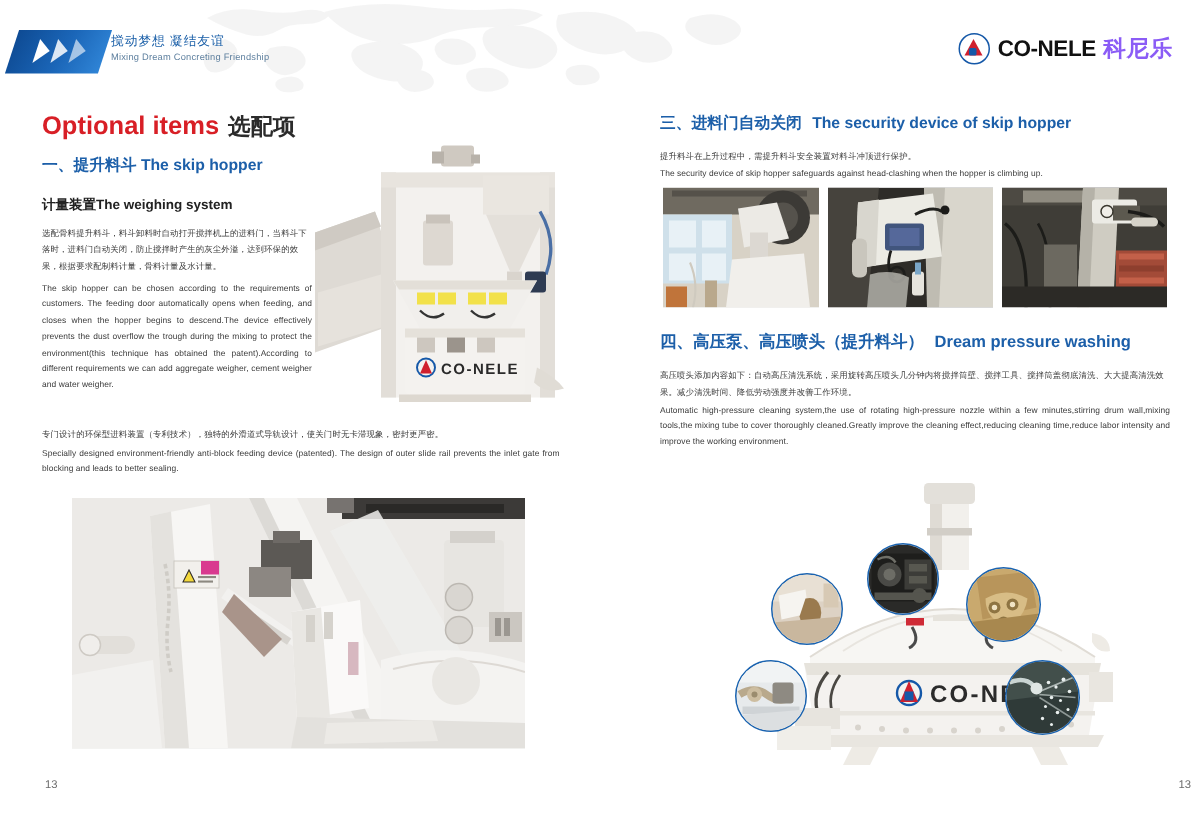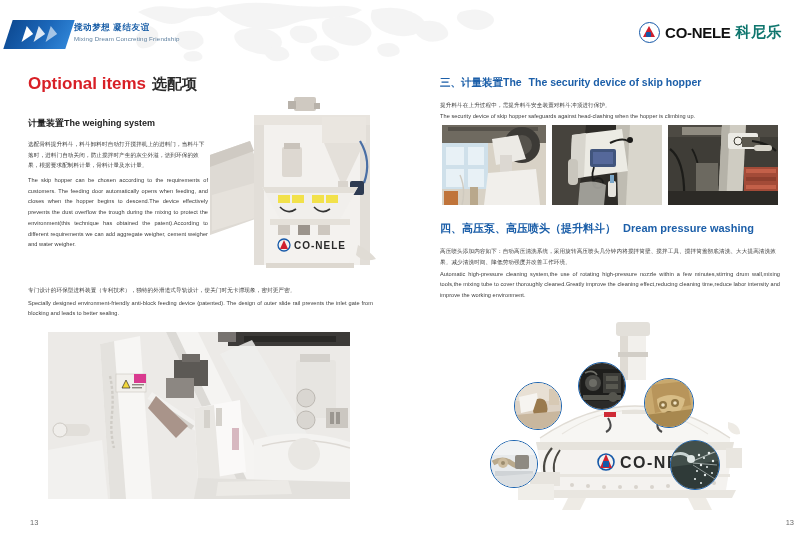--- a/index.html
+++ b/index.html
@@ -50,21 +50,21 @@
   .logo-mark .c2 { left: 28px; top: 6px; opacity:.85; }
   .logo-mark .c3 { left: 40px; top: 6px; opacity:.6; }
 
   .tagline {
     position: absolute;
     left: 74px; top: 22px;
     line-height: 1.25;
   }
   .tagline .cn {
     font-size: 8.5px;
-    font-weight: bold;
+    font-weight: normal;
     color: #1a5fa8;
     letter-spacing: .6px;
     white-space: nowrap;
   }
   .tagline .en {
     font-size: 6.2px;
     color: #5d7f9e;
     letter-spacing: .15px;
     white-space: nowrap;
     margin-top: 2px;
@@ -103,21 +103,21 @@
   }
   .brand-en {
     font-size: 15px;
     font-weight: bold;
     color: #111;
     letter-spacing: -.3px;
   }
   .brand-cn {
     font-size: 15px;
     font-weight: bold;
-    color: #0f766e;
+    color: #8b5cf6;
     letter-spacing: .5px;
   }
 
   
   .page {
     position: absolute;
     top: 62px;
     height: 481px;
     padding-left: 24px;
   }
@@ -232,20 +232,21 @@
   </div>
 </div>
 
 <div class="page page-left">
 
   <div class="title-main">
     <span class="red">Optional items</span><span class="cn">选配项</span>
   </div>
 
   <div style="position:absolute;left:28px;top:42px;width:180px;">
+    <div class="h2">一、提升料斗 The skip hopper</div>
     <div class="h3" style="margin-top:14px;">计量装置The weighing system</div>
     <div class="body-cn" style="margin-top:10px;">选配骨料提升料斗，料斗卸料时自动打开搅拌机上的进料门，当料斗下落时，进料门自动关闭，防止搅拌时产生的灰尘外溢，达到环保的效果，根据要求配制料计量，骨料计量及水计量。</div>
     <div class="body-en" style="margin-top:4px;">The skip hopper can be chosen according to the requirements of customers. The feeding door automatically opens when feeding, and closes when the hopper begins to descend.The device effectively prevents the dust overflow the trough during the mixing to protect the environment(this technique has obtained the patent).According to different requirements we can add aggregate weigher, cement weigher and water weigher.</div>
   </div>
 
   <div class="photo" style="left:210px;top:33px;width:182px;height:185px;background:#fff;">
     <svg viewBox="0 0 182 185" preserveAspectRatio="none">
       <rect width="182" height="185" fill="#ffffff"></rect>
 
       <path d="M0 60 L40 46 L62 118 L0 140 Z" fill="#dedad4"></path>
@@ -362,21 +363,21 @@
     </svg>
   </div>
 
   <div class="pagenum pagenum-left">13</div>
 </div>
 
 <div class="page page-right">
 
   <div style="position:absolute;left:40px;top:14px;width:340px;">
     <div class="h2">
-      <span>三、计量装置The</span>
+      <span>三、进料门自动关闭</span>
       <span class="en" style="margin-left:4px;margin-top:38px;">The security device of skip hopper</span>
     </div>
     <div class="body-cn" style="margin-top:11px;">提升料斗在上升过程中，需提升料斗安全装置对料斗冲顶进行保护。</div>
     <div class="body-en" style="margin-top:1px;">The security device of skip hopper safeguards against head-clashing when the hopper is climbing up.</div>
   </div>
 
   <div class="photo" style="left:42px;top:63px;width:104px;height:80px;">
     <svg viewBox="0 0 104 80" preserveAspectRatio="none">
       <rect width="104" height="80" fill="#d8d2c6"></rect>
       <rect x="0" y="0" width="104" height="18" fill="#6f6a60"></rect>

